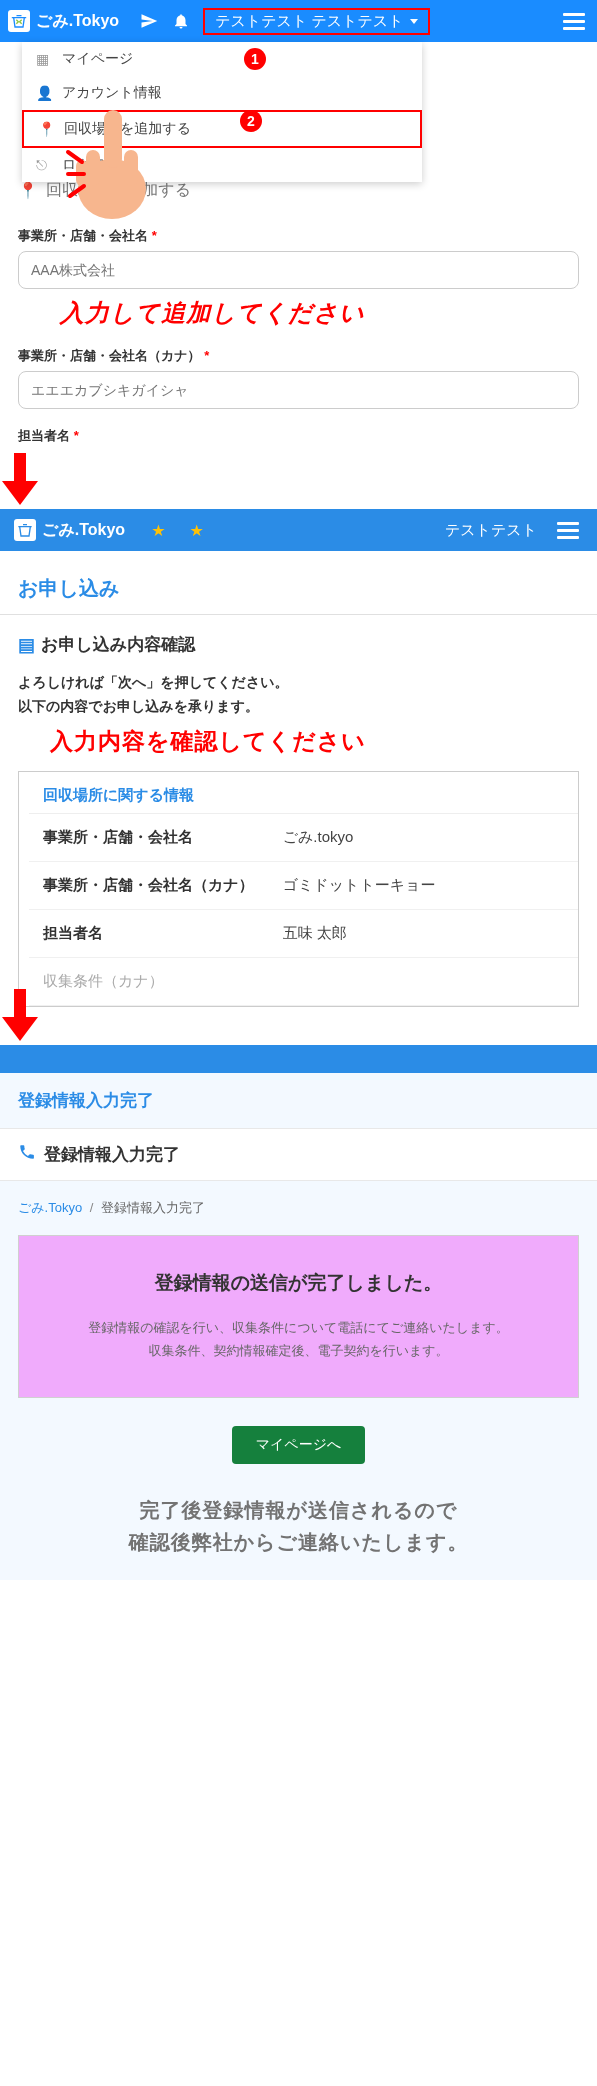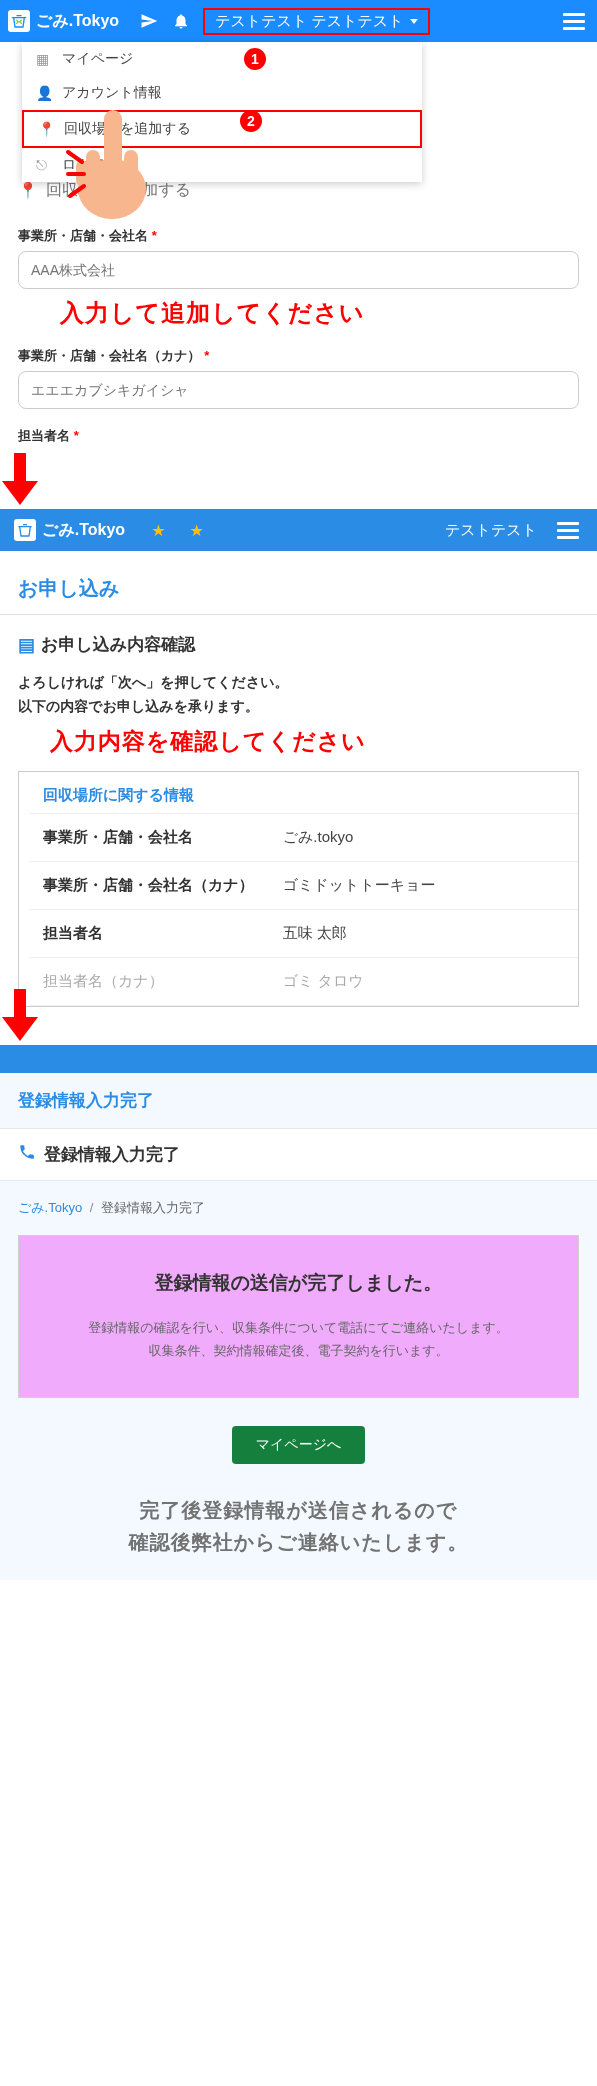--- a/index.html
+++ b/index.html
@@ -28,21 +28,21 @@
 .s1 { position: relative; background: #fff; }
 .pointer { position: absolute; top: 104px; left: 62px; z-index: 7; }
 .pointer svg { width: 100px; height: 120px; }
 
 .title-row { display: flex; align-items: center; padding: 8px 18px; margin-top: 130px; color: #777; font-size: 16px; }
 .title-row .icn { margin-right: 8px; color: #777; }
 .form-group { margin: 18px 18px 0; }
 .lbl { font-size: 13px; font-weight: bold; margin-bottom: 6px; display: block; }
 .req { color: #ff0000; }
 .inp { width: 100%; border: 1px solid #ccc; border-radius: 8px; padding: 10px 12px; font-size: 14px; color: #aaa; }
-.note-red { color: #ff0000; font-size: 24px; font-weight: bold; text-align: left; margin: 8px 18px 4px 60px; letter-spacing: 1px; }
+.note-red { color: #ff0000; font-size: 24px; font-weight: bold; text-align: left; margin: 8px 18px 4px 60px; letter-spacing: 1px; font-style: italic; }
 
 .arrow-down { display: block; margin: 8px auto 0; }
 .arrow-down svg { width: 40px; height: 52px; }
 
 
 .hdr2 { background: #2b8ce6; height: 42px; display: flex; align-items: center; color: #fff; padding: 0 14px; }
 .hdr2 .logo-box { background: #fff; color: #2b8ce6; }
 .hdr2 .star { color: #ffc107; margin: 0 12px; font-size: 16px; }
 .hdr2 .user2 { margin-left: auto; font-size: 15px; }
 .hdr2 .hb { margin-left: 16px; }
@@ -208,22 +208,21 @@
     </div>
     <div class="info-row">
       <div class="info-lbl">事業所・店舗・会社名（カナ）</div>
       <div class="info-val">ゴミドットトーキョー</div>
     </div>
     <div class="info-row">
       <div class="info-lbl">担当者名</div>
       <div class="info-val">五味 太郎</div>
     </div>
     <div class="info-row gray">
-      <div class="info-lbl">担当者名（カナ）</div>
-      <div class="info-val">ゴミ タロウ</div>
+      <div class="info-lbl">収集条件（カナ）</div>
     </div>
   </div>
 
   <span class="arrow-down" style="margin-top:-18px;">
     <svg viewBox="0 0 40 52">
         <path d="M14 0h12v28h12L20 52 2 28h12z" fill="#ff0000"></path>
       </svg>
   </span>
 </div>
 

